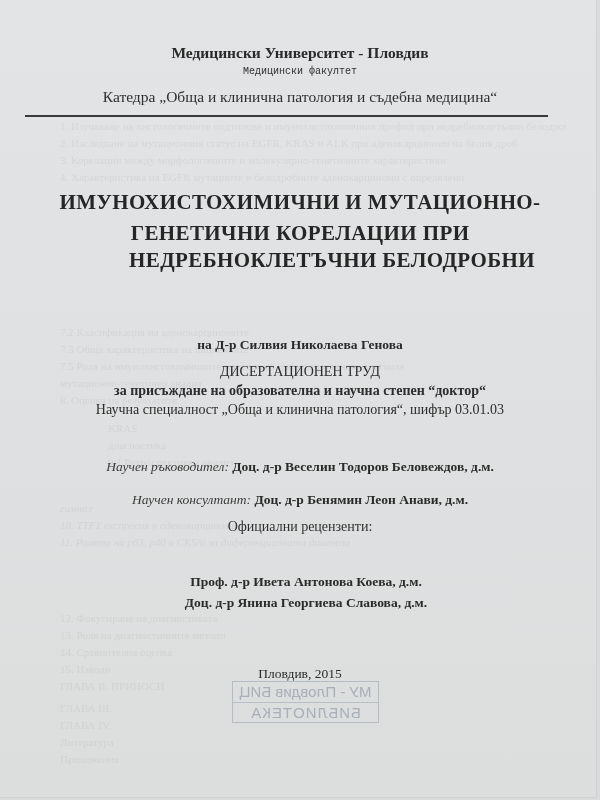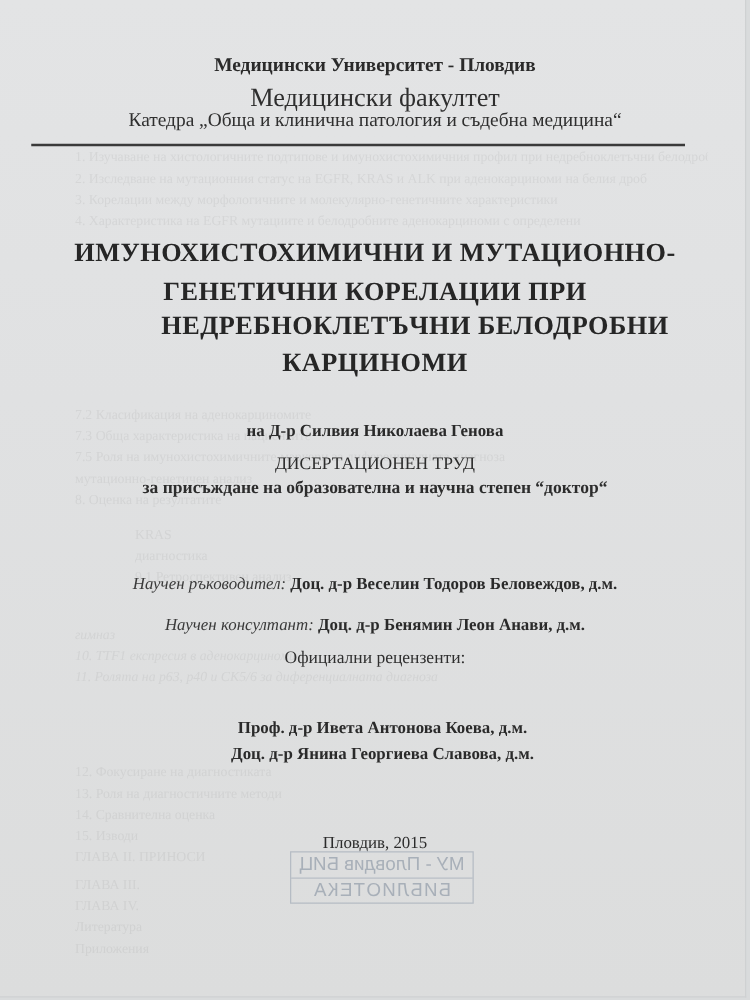--- a/index.html
+++ b/index.html
@@ -44,22 +44,23 @@
     }
     .uni {
       top: 44px;
       font-size: 15.5px;
       font-weight: bold;
       color: #2a2a2a;
       font-family: Liberation Serif, serif;
     }
     .faculty {
       top: 66px;
-      font-size: 21px;
+      font-size: 10px;
       color: #2f2f2f;
+      font-family: Liberation Mono, monospace;
     }
     .dept {
       top: 88px;
       font-size: 15.5px;
       color: #2f2f2f;
     }
     .rule {
       position: absolute;
       left: 25px;
       top: 115px;
@@ -213,26 +214,26 @@
 
   <div class="line uni">Медицински Университет - Пловдив</div>
   <div class="line faculty">Медицински факултет</div>
   <div class="line dept">Катедра „Обща и клинична патология и съдебна медицина“</div>
 
   <div class="rule"></div>
 
   <div class="title t1">ИМУНОХИСТОХИМИЧНИ И МУТАЦИОННО-</div>
   <div class="title t2">ГЕНЕТИЧНИ КОРЕЛАЦИИ ПРИ</div>
   <div class="title t3">НЕДРЕБНОКЛЕТЪЧНИ БЕЛОДРОБНИ</div>
-  <div class="title t4">КАРЦИНОМИ</div>
 
   <div class="line author">на Д-р Силвия Николаева Генова</div>
 
   <div class="line diss">ДИСЕРТАЦИОНЕН ТРУД</div>
   <div class="line award">за присъждане на образователна и научна степен “доктор“</div>
+  <div class="line spec">Научна специалност „Обща и клинична патология“, шифър 03.01.03</div>
 
   <div class="line role-line sup">
     <span class="role">Научен ръководител:</span>
     <span class="name">Доц. д-р Веселин Тодоров Беловеждов, д.м.</span>
   </div>
   <div class="line role-line cons">
     <span class="role">Научен консултант:</span>
     <span class="name">Доц. д-р Бенямин Леон Анави, д.м.</span>
   </div>
 

